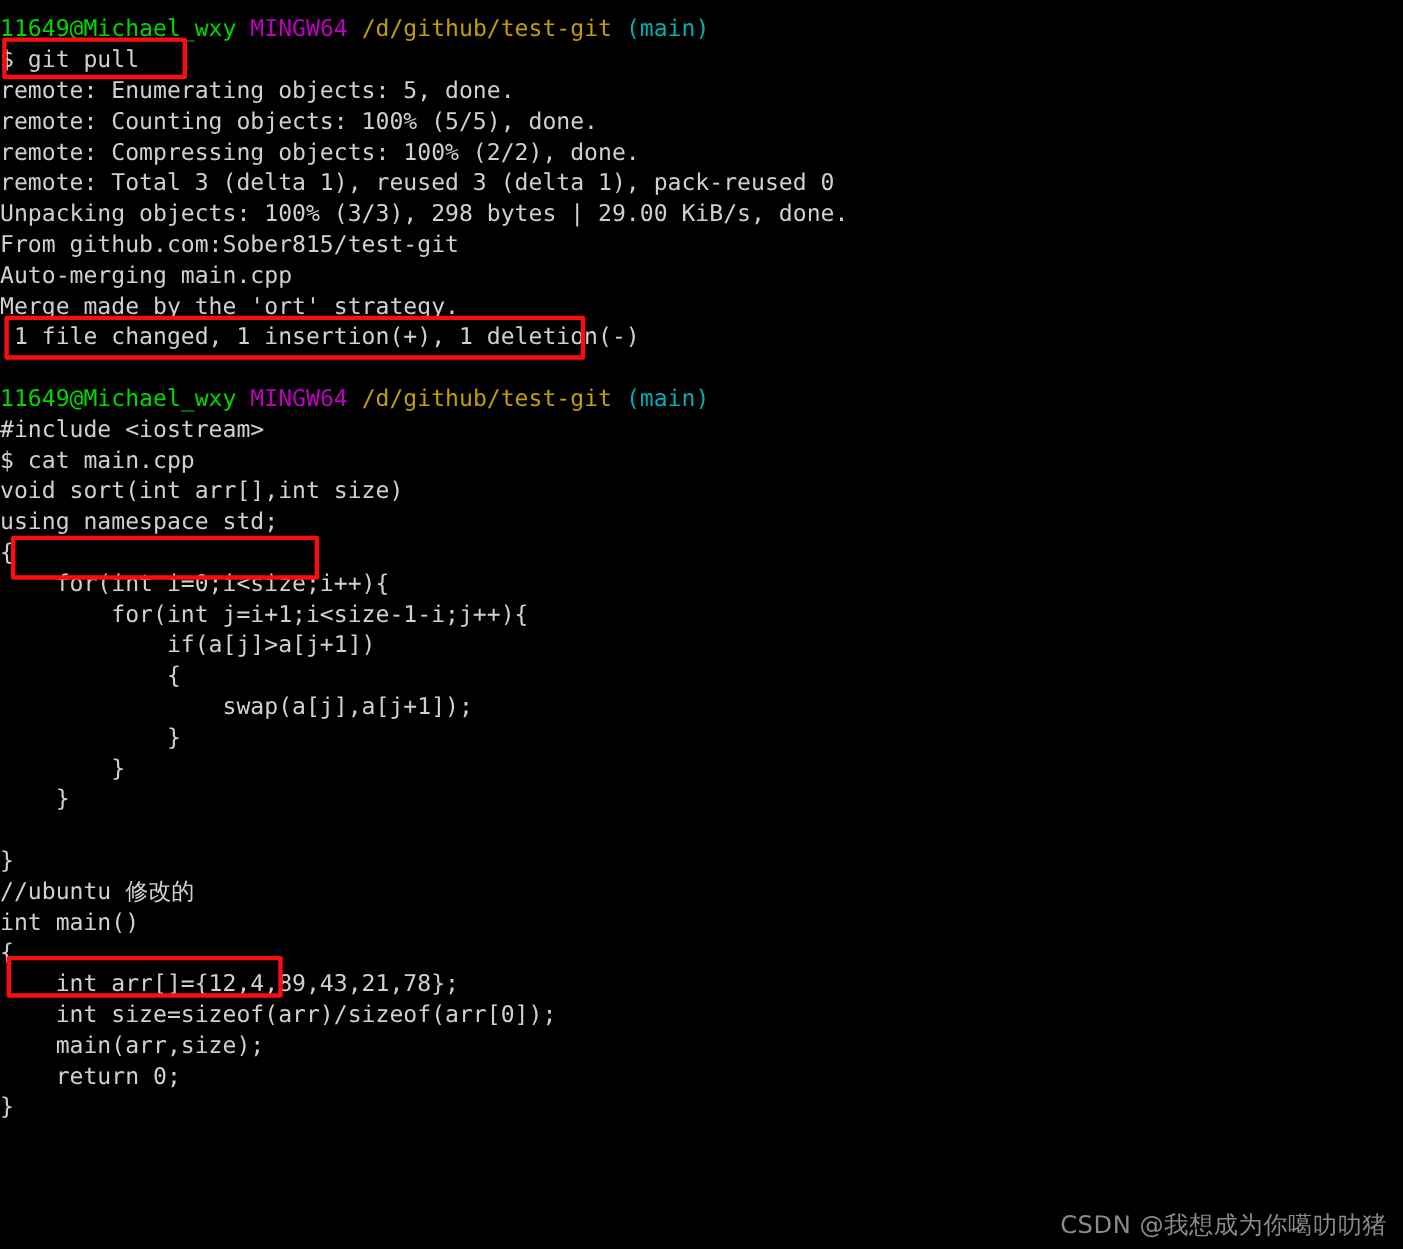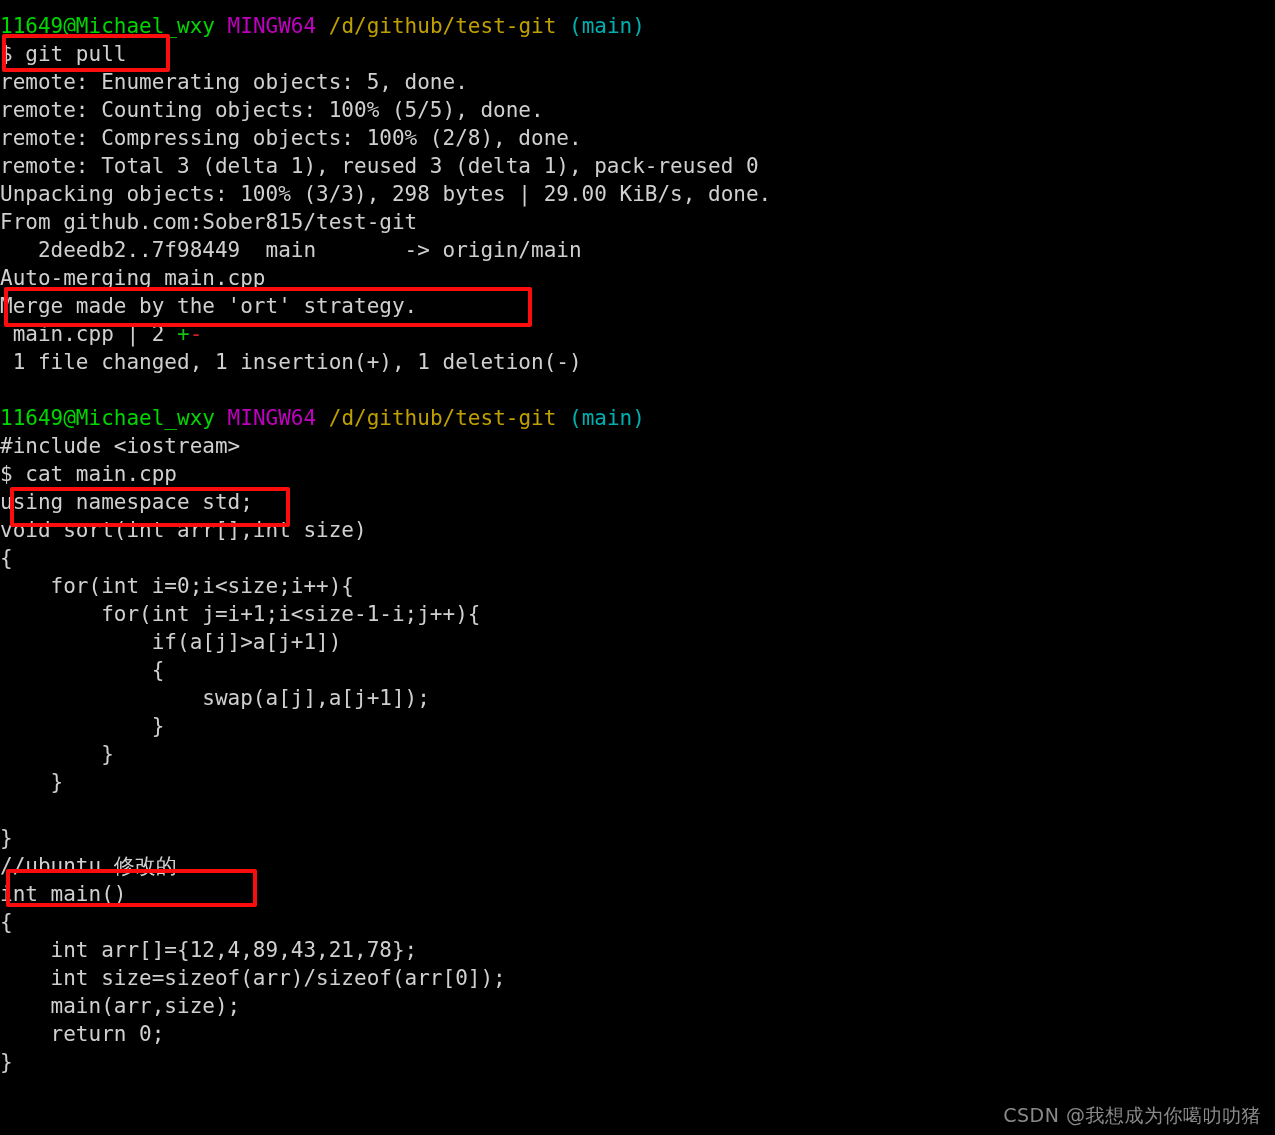--- a/index.html
+++ b/index.html
@@ -45,49 +45,47 @@
     box-sizing: border-box;
     pointer-events: none;
     border-radius: 2px;
   }
   #watermark {
     position: absolute;
     right: 14px;
     bottom: 6px;
     color: #8a8a8a;
     font-family: "DejaVu Sans", "Liberation Sans", sans-serif;
-    font-size: 19px;
+    font-size: 22px;
     letter-spacing: 0.5px;
     white-space: pre;
   }
 </style>
 </head>
 <body>
 
 <div id="terminal">
   <div id="lines">
       <div class="line"><span class="seg-user">11649@Michael_wxy</span> <span class="seg-host">MINGW64</span> <span class="seg-path">/d/github/test-git</span> <span class="seg-branch">(main)</span></div>
       <div class="line"><span class="seg-plain">$ git pull</span></div>
       <div class="line"><span class="seg-plain">remote: Enumerating objects: 5, done.</span></div>
       <div class="line"><span class="seg-plain">remote: Counting objects: 100% (5/5), done.</span></div>
-      <div class="line"><span class="seg-plain">remote: Compressing objects: 100% (2/8), done.</span></div>
+      <div class="line"><span class="seg-plain">remote: Compressing objects: 100% (2/2), done.</span></div>
       <div class="line"><span class="seg-plain">remote: Total 3 (delta 1), reused 3 (delta 1), pack-reused 0</span></div>
       <div class="line"><span class="seg-plain">Unpacking objects: 100% (3/3), 298 bytes | 29.00 KiB/s, done.</span></div>
       <div class="line"><span class="seg-plain">From github.com:Sober815/test-git</span></div>
-      <div class="line"><span class="seg-plain">   2deedb2..7f98449  main       -&gt; origin/main</span></div>
       <div class="line"><span class="seg-plain">Auto-merging main.cpp</span></div>
       <div class="line"><span class="seg-plain">Merge made by the 'ort' strategy.</span></div>
-      <div class="line"><span class="seg-plain"> main.cpp | 2 </span><span class="seg-add">+</span><span class="seg-del">-</span></div>
       <div class="line"><span class="seg-plain"> 1 file changed, 1 insertion(+), 1 deletion(-)</span></div>
       <div class="line"><span class="seg-plain"></span></div>
       <div class="line"><span class="seg-user">11649@Michael_wxy</span> <span class="seg-host">MINGW64</span> <span class="seg-path">/d/github/test-git</span> <span class="seg-branch">(main)</span></div>
       <div class="line"><span class="seg-plain">#include &lt;iostream&gt;</span></div>
       <div class="line"><span class="seg-plain">$ cat main.cpp</span></div>
+      <div class="line"><span class="seg-plain">void sort(int arr[],int size)</span></div>
       <div class="line"><span class="seg-plain">using namespace std;</span></div>
-      <div class="line"><span class="seg-plain">void sort(int arr[],int size)</span></div>
       <div class="line"><span class="seg-plain">{</span></div>
       <div class="line"><span class="seg-plain">    for(int i=0;i&lt;size;i++){</span></div>
       <div class="line"><span class="seg-plain">        for(int j=i+1;i&lt;size-1-i;j++){</span></div>
       <div class="line"><span class="seg-plain">            if(a[j]&gt;a[j+1])</span></div>
       <div class="line"><span class="seg-plain">            {</span></div>
       <div class="line"><span class="seg-plain">                swap(a[j],a[j+1]);</span></div>
       <div class="line"><span class="seg-plain">            }</span></div>
       <div class="line"><span class="seg-plain">        }</span></div>
       <div class="line"><span class="seg-plain">    }</span></div>
       <div class="line"><span class="seg-plain"></span></div>

